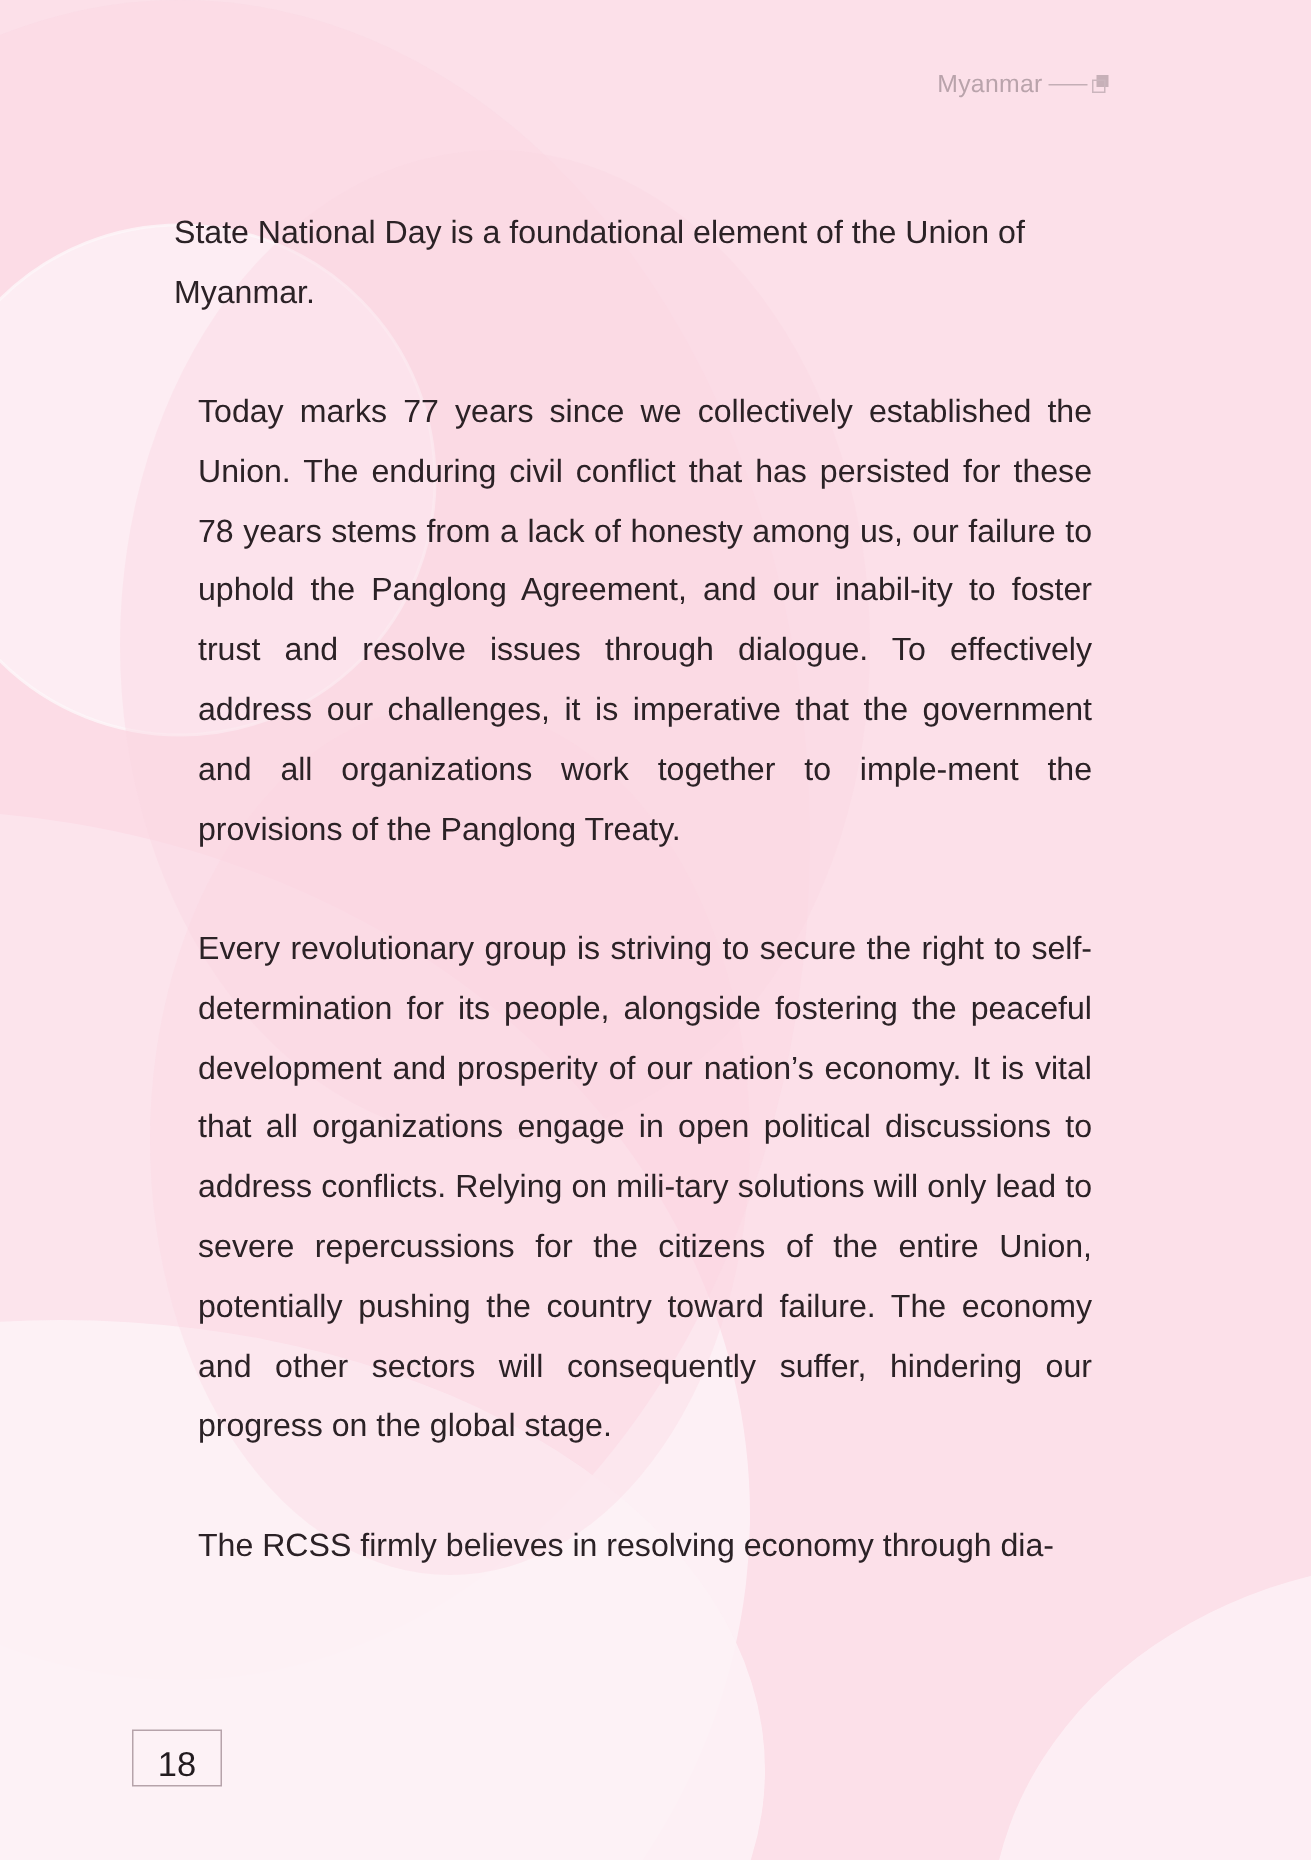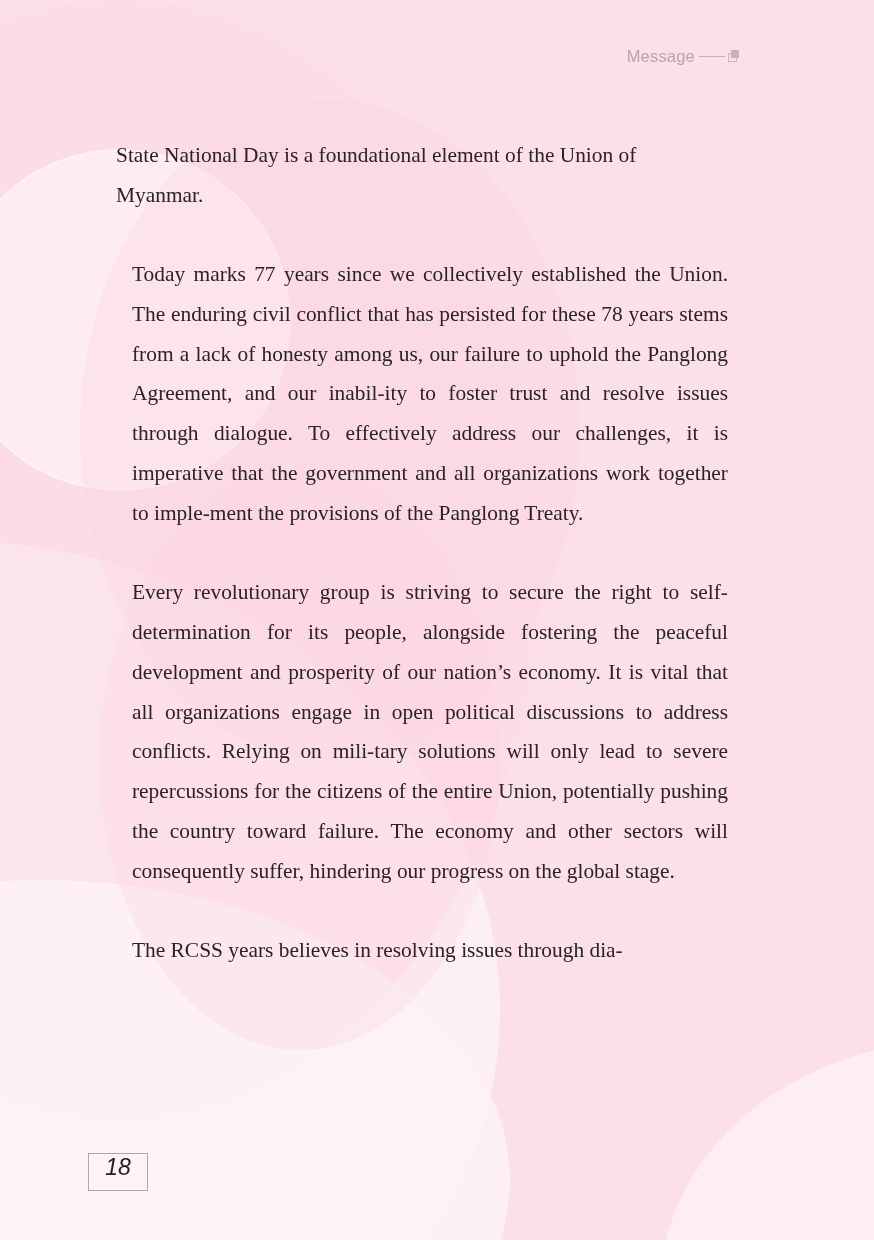--- a/index.html
+++ b/index.html
@@ -86,21 +86,21 @@
     top: 136px;
     width: 612px;
   }
   .para {
     font-size: 21.4px;
     line-height: 39.8px;
     color: #2b2226;
     text-align: justify;
     text-justify: inter-word;
     margin: 0;
-    font-family: Liberation Serif, serif;
+    font-family: Liberation Sans, sans-serif;
     hyphens: none;
   }
   .para + .para {
     margin-top: 39.5px;
     margin-left: 16px;
   }
   .para.last-line-natural {
     text-align: left;
   }
 
@@ -113,27 +113,26 @@
     align-items: stretch;
     width: 340px;
     height: 38px;
   }
   .page-number-box {
     width: 60px;
     height: 38px;
     border: 1px solid #b6a3aa;
     box-sizing: border-box;
     display: flex;
-    align-items: flex-start;
+    align-items: flex-end;
     justify-content: center;
     color: #221b1f;
     font-size: 23px;
     font-family: "Liberation Sans", sans-serif;
     background: transparent;
-    font-style: italic;
   }
   .footer-caption-wrap {
     flex: 1;
     position: relative;
     display: flex;
     align-items: center;
     padding-left: 15px;
     box-sizing: border-box;
   }
   .footer-caption-wrap::after {
@@ -183,33 +182,33 @@
 
     <ellipse cx="960" cy="1290" rx="300" ry="250" fill="#fdeff5" opacity="0.9"></ellipse>
 
     <ellipse cx="300" cy="760" rx="200" ry="290" fill="#fbd5e2" opacity="0.33"></ellipse>
   </g>
 </svg>
 
 <div class="page">
 
   <div class="page-header">
-    <span class="header-label">Message</span>
+    <span class="header-label">Myanmar</span>
     <span class="header-rule"></span>
     <span class="header-mark">
       <span class="sq-back"></span>
       <span class="sq-front"></span>
     </span>
   </div>
 
   <div class="content">
     <p class="para last-line-natural">State National Day is a foundational element of the Union of Myanmar.</p>
     <p class="para">Today marks 77 years since we collectively established the Union. The enduring civil conflict that has persisted for these 78 years stems from a lack of honesty among us, our failure to uphold the Panglong Agreement, and our inabil-ity to foster trust and resolve issues through dialogue. To effectively address our challenges, it is imperative that the government and all organizations work together to imple-ment the provisions of the Panglong Treaty.</p>
     <p class="para">Every revolutionary group is striving to secure the right to self-determination for its people, alongside fostering the peaceful development and prosperity of our nation’s economy. It is vital that all organizations engage in open political discussions to address conflicts. Relying on mili-tary solutions will only lead to severe repercussions for the citizens of the entire Union, potentially pushing the country toward failure. The economy and other sectors will consequently suffer, hindering our progress on the global stage.</p>
-    <p class="para last-line-natural">The RCSS years believes in resolving issues through dia-</p>
+    <p class="para last-line-natural">The RCSS firmly believes in resolving economy through dia-</p>
   </div>
 
   <div class="page-footer">
     <div class="page-number-box">
       <span>18</span>
     </div>
   </div>
 
 </div>
 

